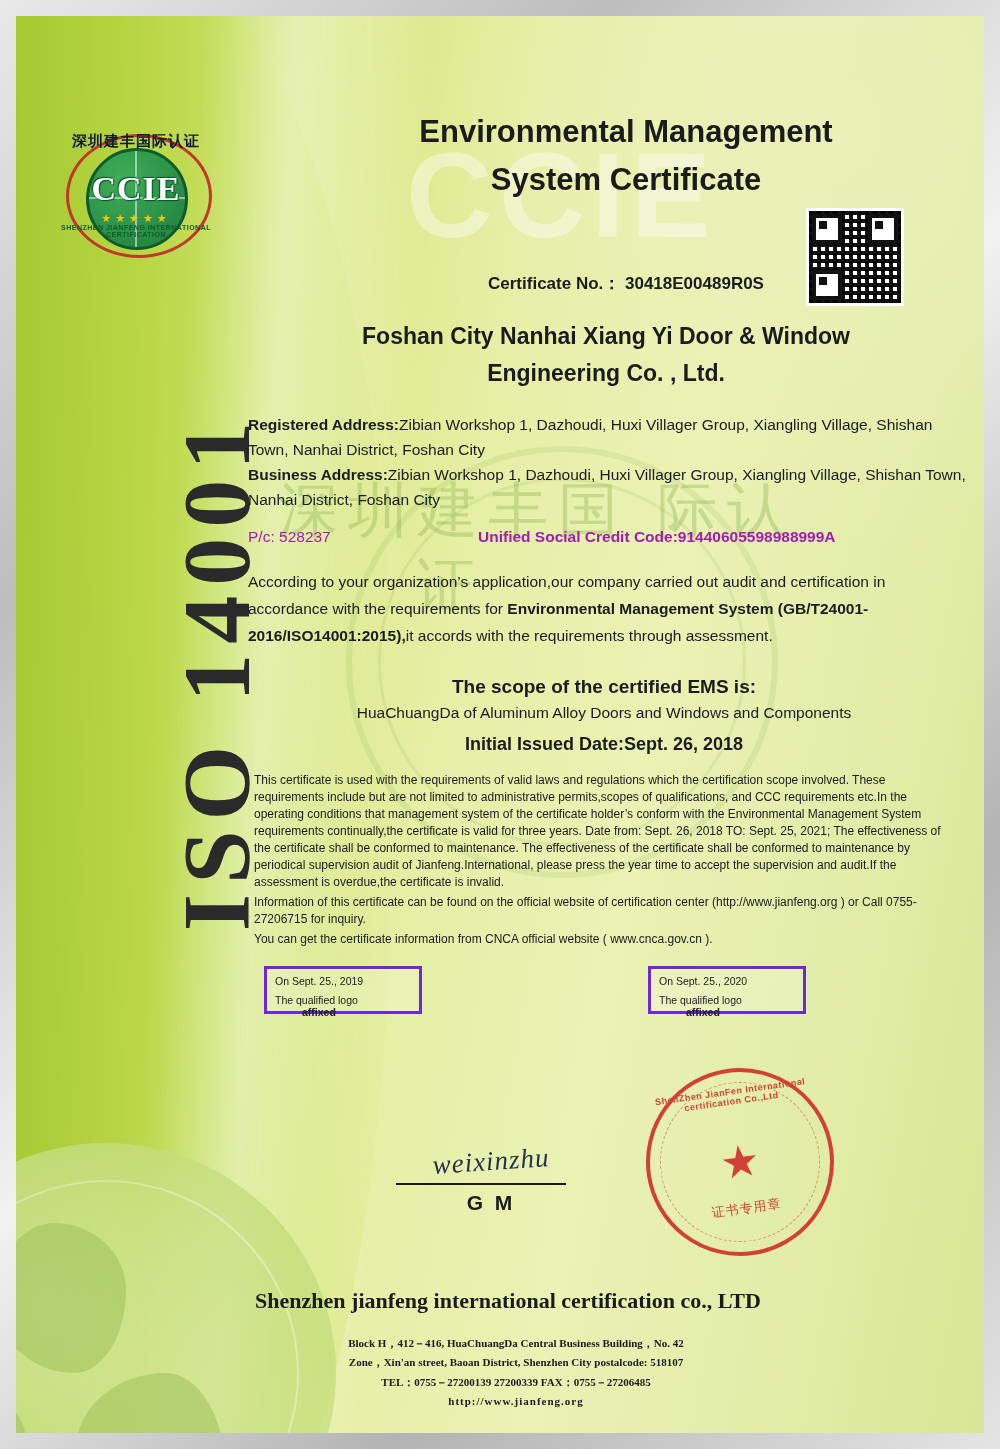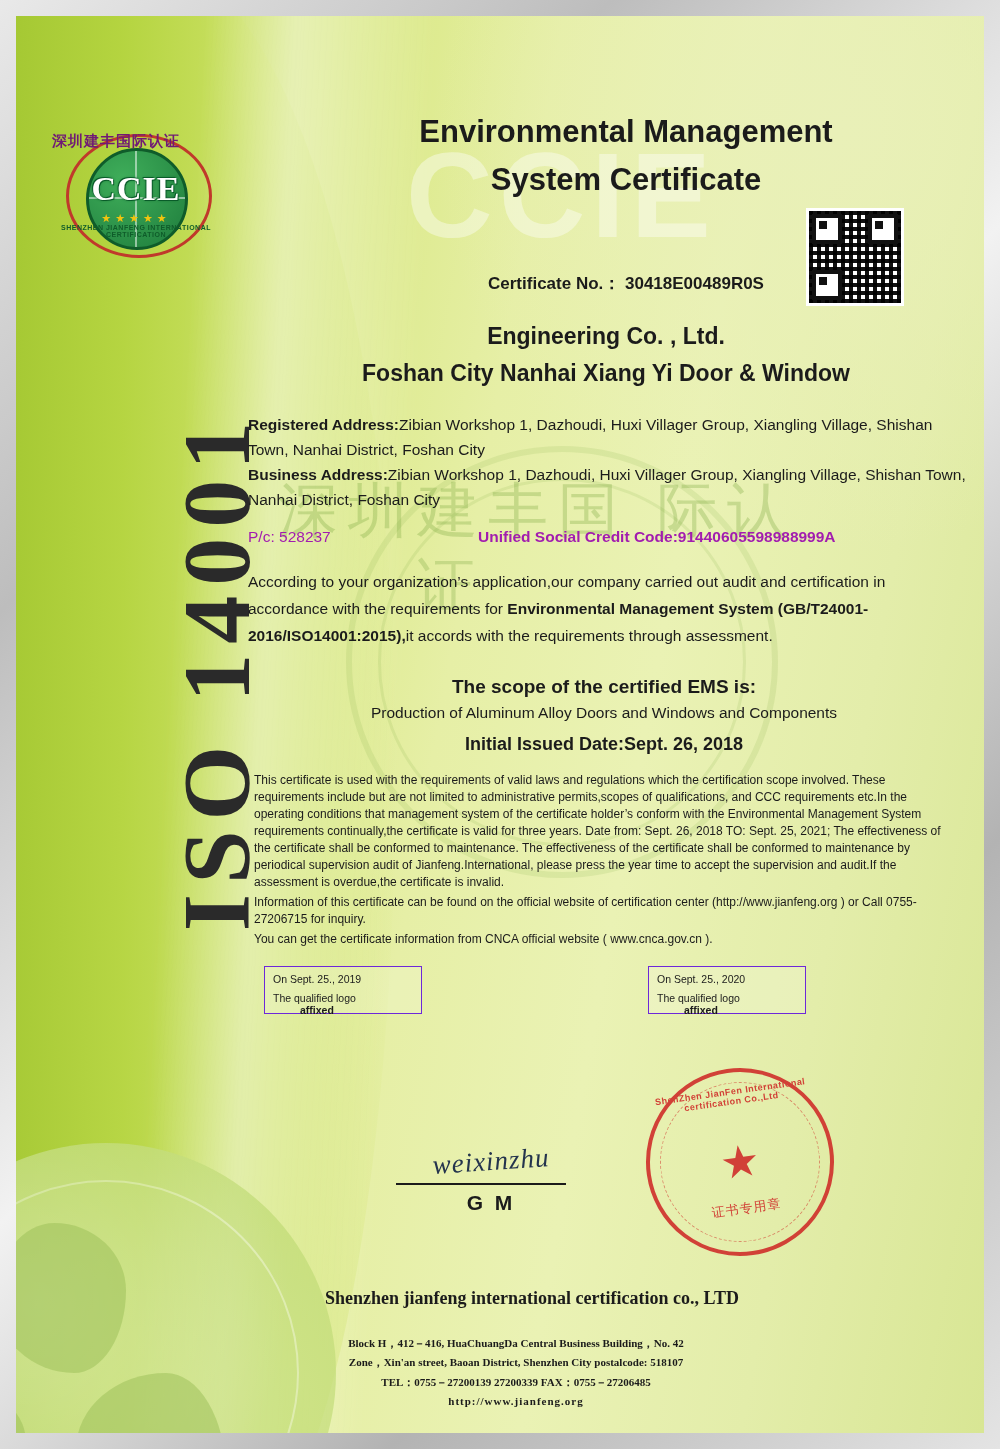--- a/index.html
+++ b/index.html
@@ -183,25 +183,25 @@
     font-family:"Liberation Serif", serif;
     font-weight: bold;
     font-size: 34px;
     color:#ffffff;
     text-shadow: 0 0 3px #0a5c2a, 1px 1px 0 #0a5c2a, -1px -1px 0 #0a5c2a;
     letter-spacing: 1px;
   }
   .ccie-cn {
     position:absolute;
     left: 0; top: 4px; width: 168px;
-    text-align:left;
+    text-align:center;
     font-family:"DejaVu Sans", sans-serif;
     font-weight:bold;
     font-size: 15px;
-    color:#701a75;
+    color:#0f172a;
     letter-spacing: 1px;
   }
   .ccie-en {
     position:absolute;
     left: 0; top: 96px; width: 168px;
     text-align:center;
     font-size: 7px;
     color:#0f5c2a;
     font-weight:bold;
     letter-spacing: .5px;
@@ -326,21 +326,21 @@
     font-size: 12px;
     color:#1b1b1b;
     line-height: 1.42;
   }
   .fine p { margin: 0 0 3px 0; }
 
   
   .sup-box {
     position:absolute;
     width: 158px; height: 48px;
-    border: 1px solid #6d28d9;
+    border: 3px solid #6d28d9;
     background: rgba(255,255,255,.18);
     font-size: 10.5px;
     color:#1b1b1b;
     padding: 6px 8px;
     box-sizing: border-box;
   }
   .sup-box .l1 { margin-bottom: 7px; }
   .sup-box .l2 b { font-weight: bold; padding-left: 27px; }
   .sup1 { left: 248px; top: 950px; }
   .sup2 { left: 632px; top: 950px; }
@@ -412,26 +412,26 @@
     text-align:center;
     font-size: 9px;
     color:#cf2a27;
     font-weight:bold;
     letter-spacing: .5px;
   }
 
   
   .footer-org {
     position:absolute;
-    left: 136px; top: 1272px;
+    left: 112px; top: 1272px;
     width: 760px;
     text-align:center;
     font-family:"Liberation Serif", serif;
     font-weight:bold;
-    font-size: 18px;
+    font-size: 22px;
     color:#1b1b1b;
   }
   .footer-lines {
     position:absolute;
     left: 120px; top: 1318px;
     width: 760px;
     text-align:center;
     font-family:"Liberation Serif", serif;
     font-size: 11px;
     color:#1b1b1b;
@@ -489,22 +489,22 @@
       <div>Environmental Management</div>
       <div>System Certificate</div>
     </div>
 
     <div class="cert-no">
       <span>Certificate No.：</span>
       <span>30418E00489R0S</span>
     </div>
 
     <div class="company">
+      <div>Foshan City Nanhai Xiang Yi Door &amp; Window</div>
       <div>Engineering Co. , Ltd.</div>
-      <div>Foshan City Nanhai Xiang Yi Door &amp; Window</div>
     </div>
 
     <div class="addr-block">
       <div>
         <b>Registered Address:</b><span>Zibian Workshop 1, Dazhoudi, Huxi Villager Group, Xiangling Village, Shishan Town, Nanhai District, Foshan City</span>
       </div>
       <div>
         <b>Business Address:</b><span>Zibian Workshop 1, Dazhoudi, Huxi Villager Group, Xiangling Village, Shishan Town, Nanhai District, Foshan City</span>
       </div>
     </div>
@@ -517,21 +517,21 @@
       <div class="uscc">
         <span>Unified Social Credit Code:</span><span>91440605598988999A</span>
       </div>
     </div>
 
     <div class="para">
       <span>According to your organization’s application,our company carried out audit and certification in accordance with the requirements for </span><b>Environmental Management System (GB/T24001-2016/ISO14001:2015),</b><span>it accords with the requirements through assessment.</span>
     </div>
 
     <div class="scope-title">The scope of the certified EMS is:</div>
-    <div class="scope-text">Production of Aluminum Alloy Doors and Windows and Components</div>
+    <div class="scope-text">HuaChuangDa of Aluminum Alloy Doors and Windows and Components</div>
 
     <div class="issued">
       <span>Initial Issued Date:</span><span>Sept. 26, 2018</span>
     </div>
 
     <div class="fine">
       <p>This certificate is used with the requirements of valid laws and regulations which the certification scope involved. These requirements include but are not limited to administrative permits,scopes of qualifications, and CCC requirements etc.In the operating conditions that management system of the certificate holder’s conform with the Environmental Management System requirements continually,the certificate is valid for three years. Date from:   Sept. 26, 2018 TO: Sept. 25, 2021; The effectiveness of the certificate shall be conformed to maintenance. The effectiveness of the certificate shall be conformed to maintenance by periodical supervision audit of Jianfeng.International, please press the year time to accept the supervision and audit.If the assessment is overdue,the certificate is invalid.</p>
       <p>Information of this certificate can be found on the official website of certification center (http://www.jianfeng.org ) or Call 0755-27206715 for inquiry.</p>
       <p>You can get the certificate information from CNCA official website ( www.cnca.gov.cn ).</p>
     </div>

